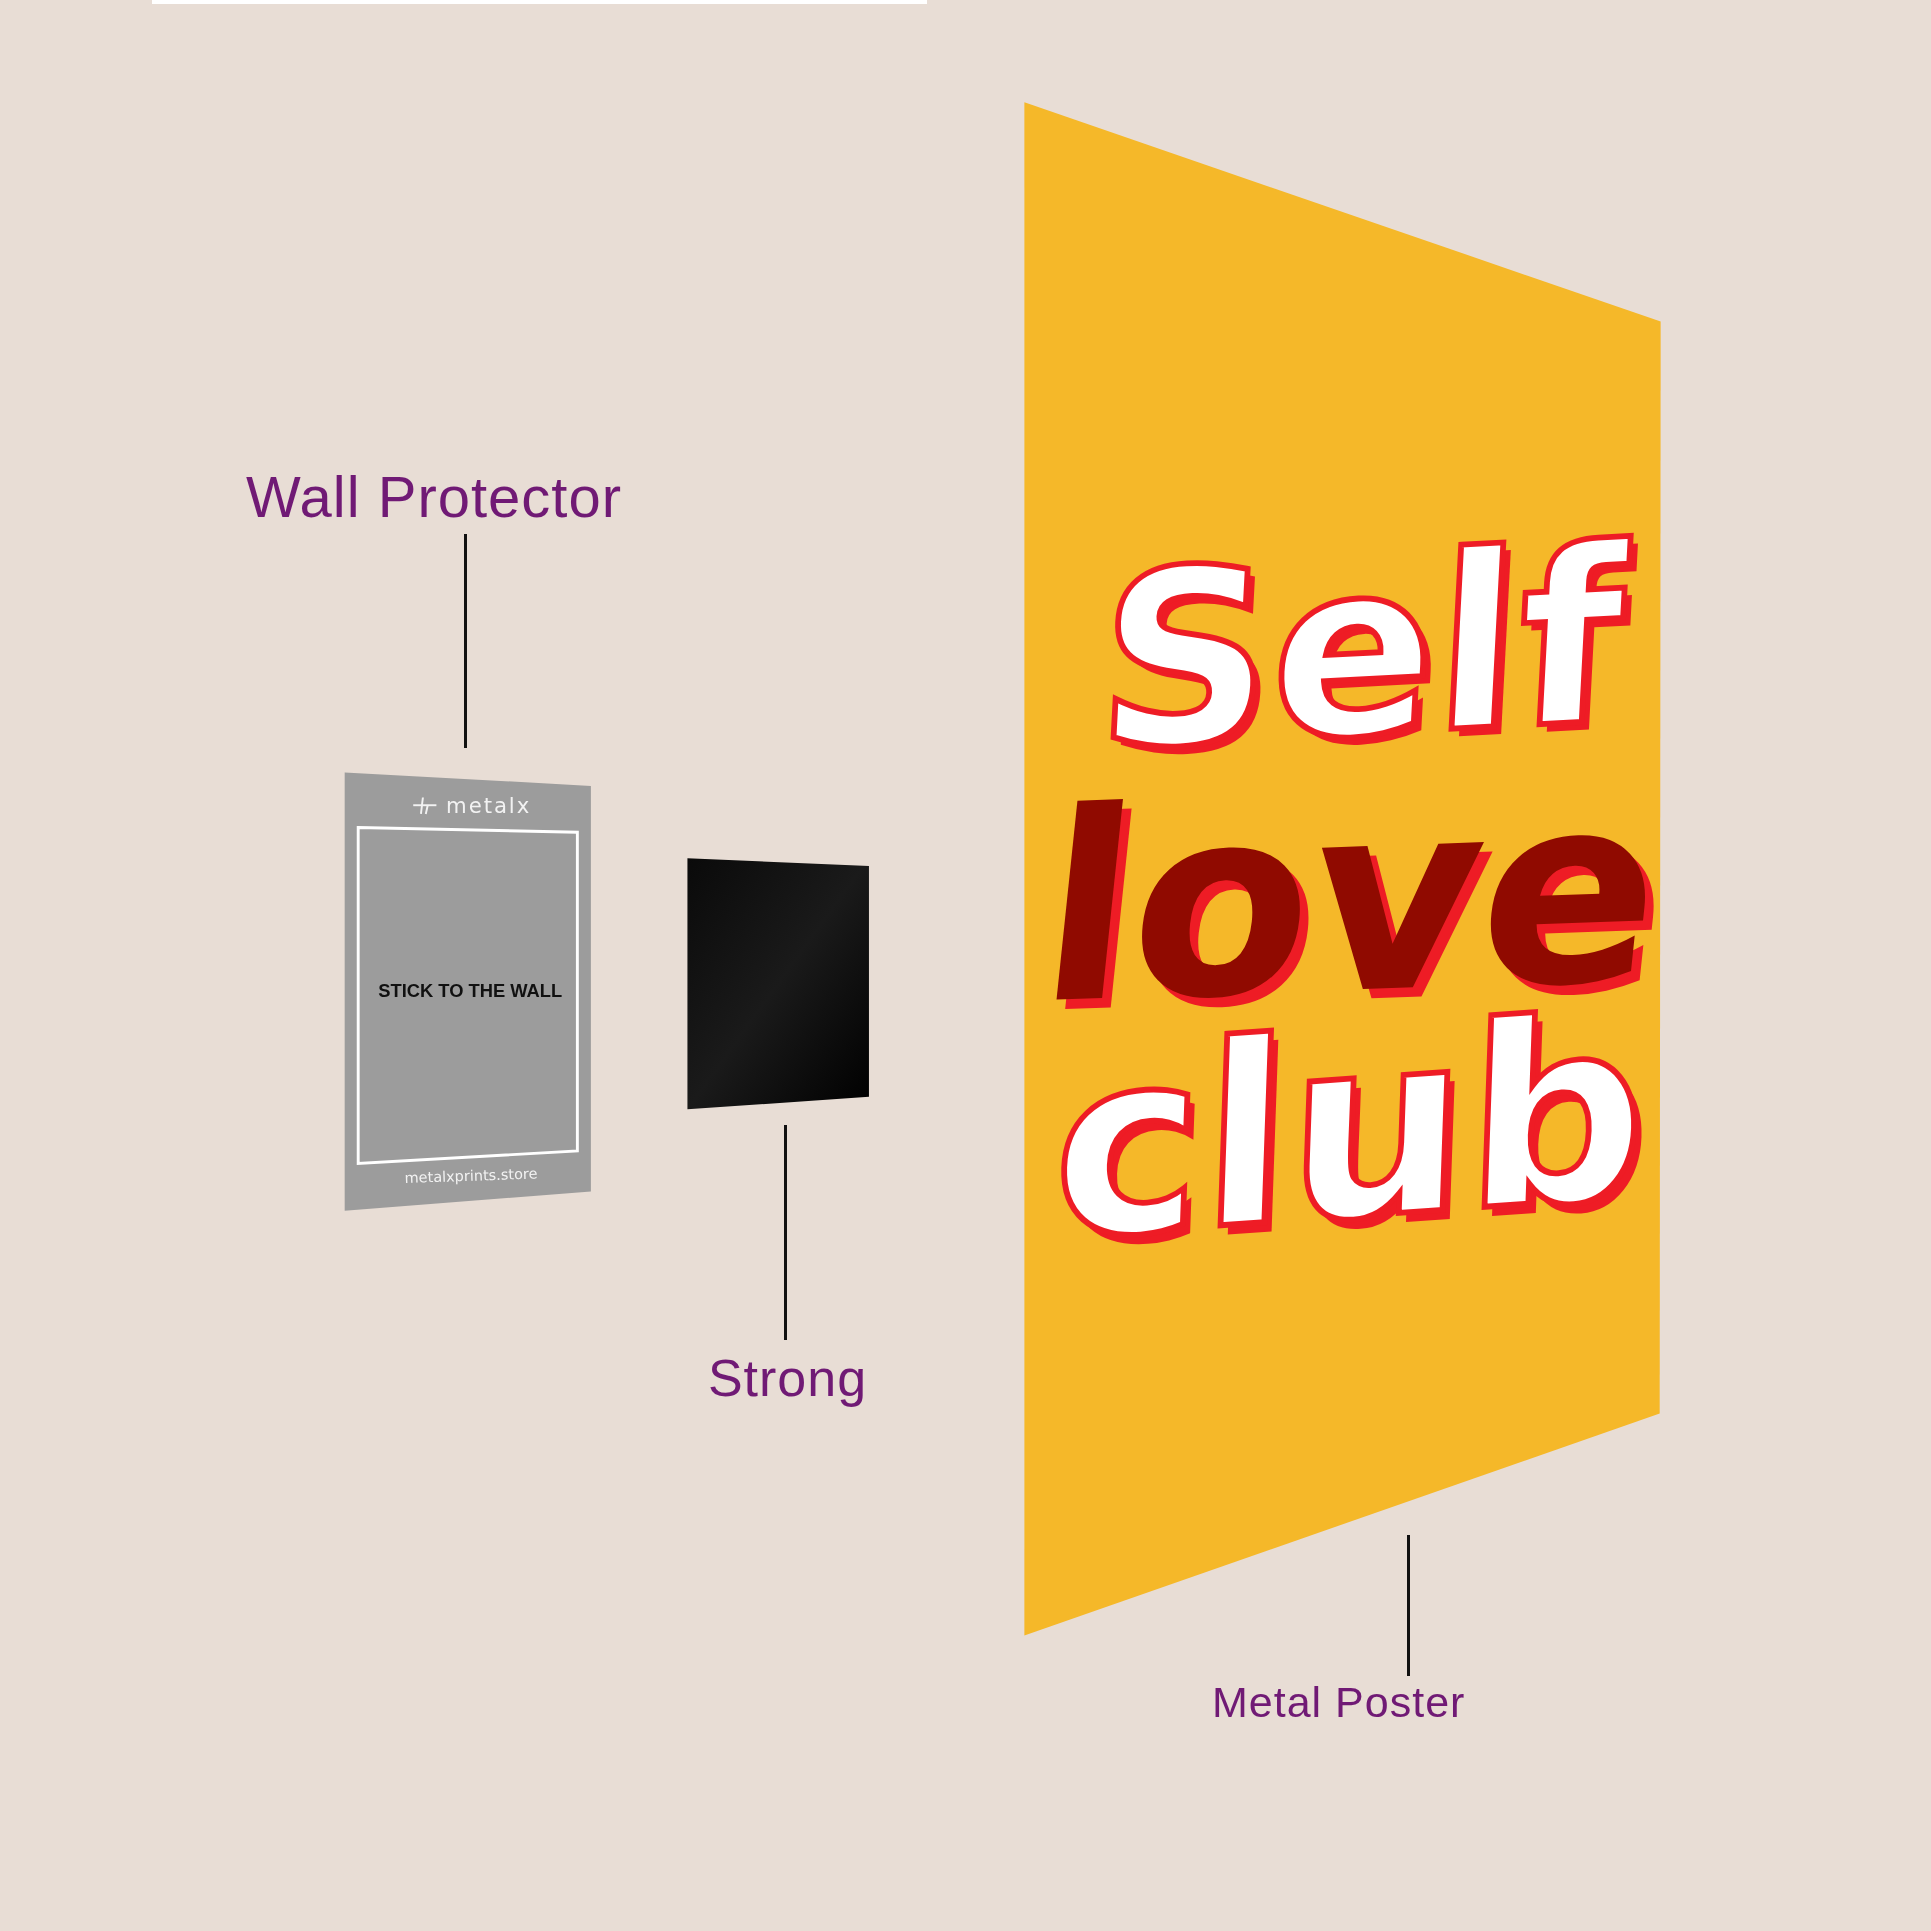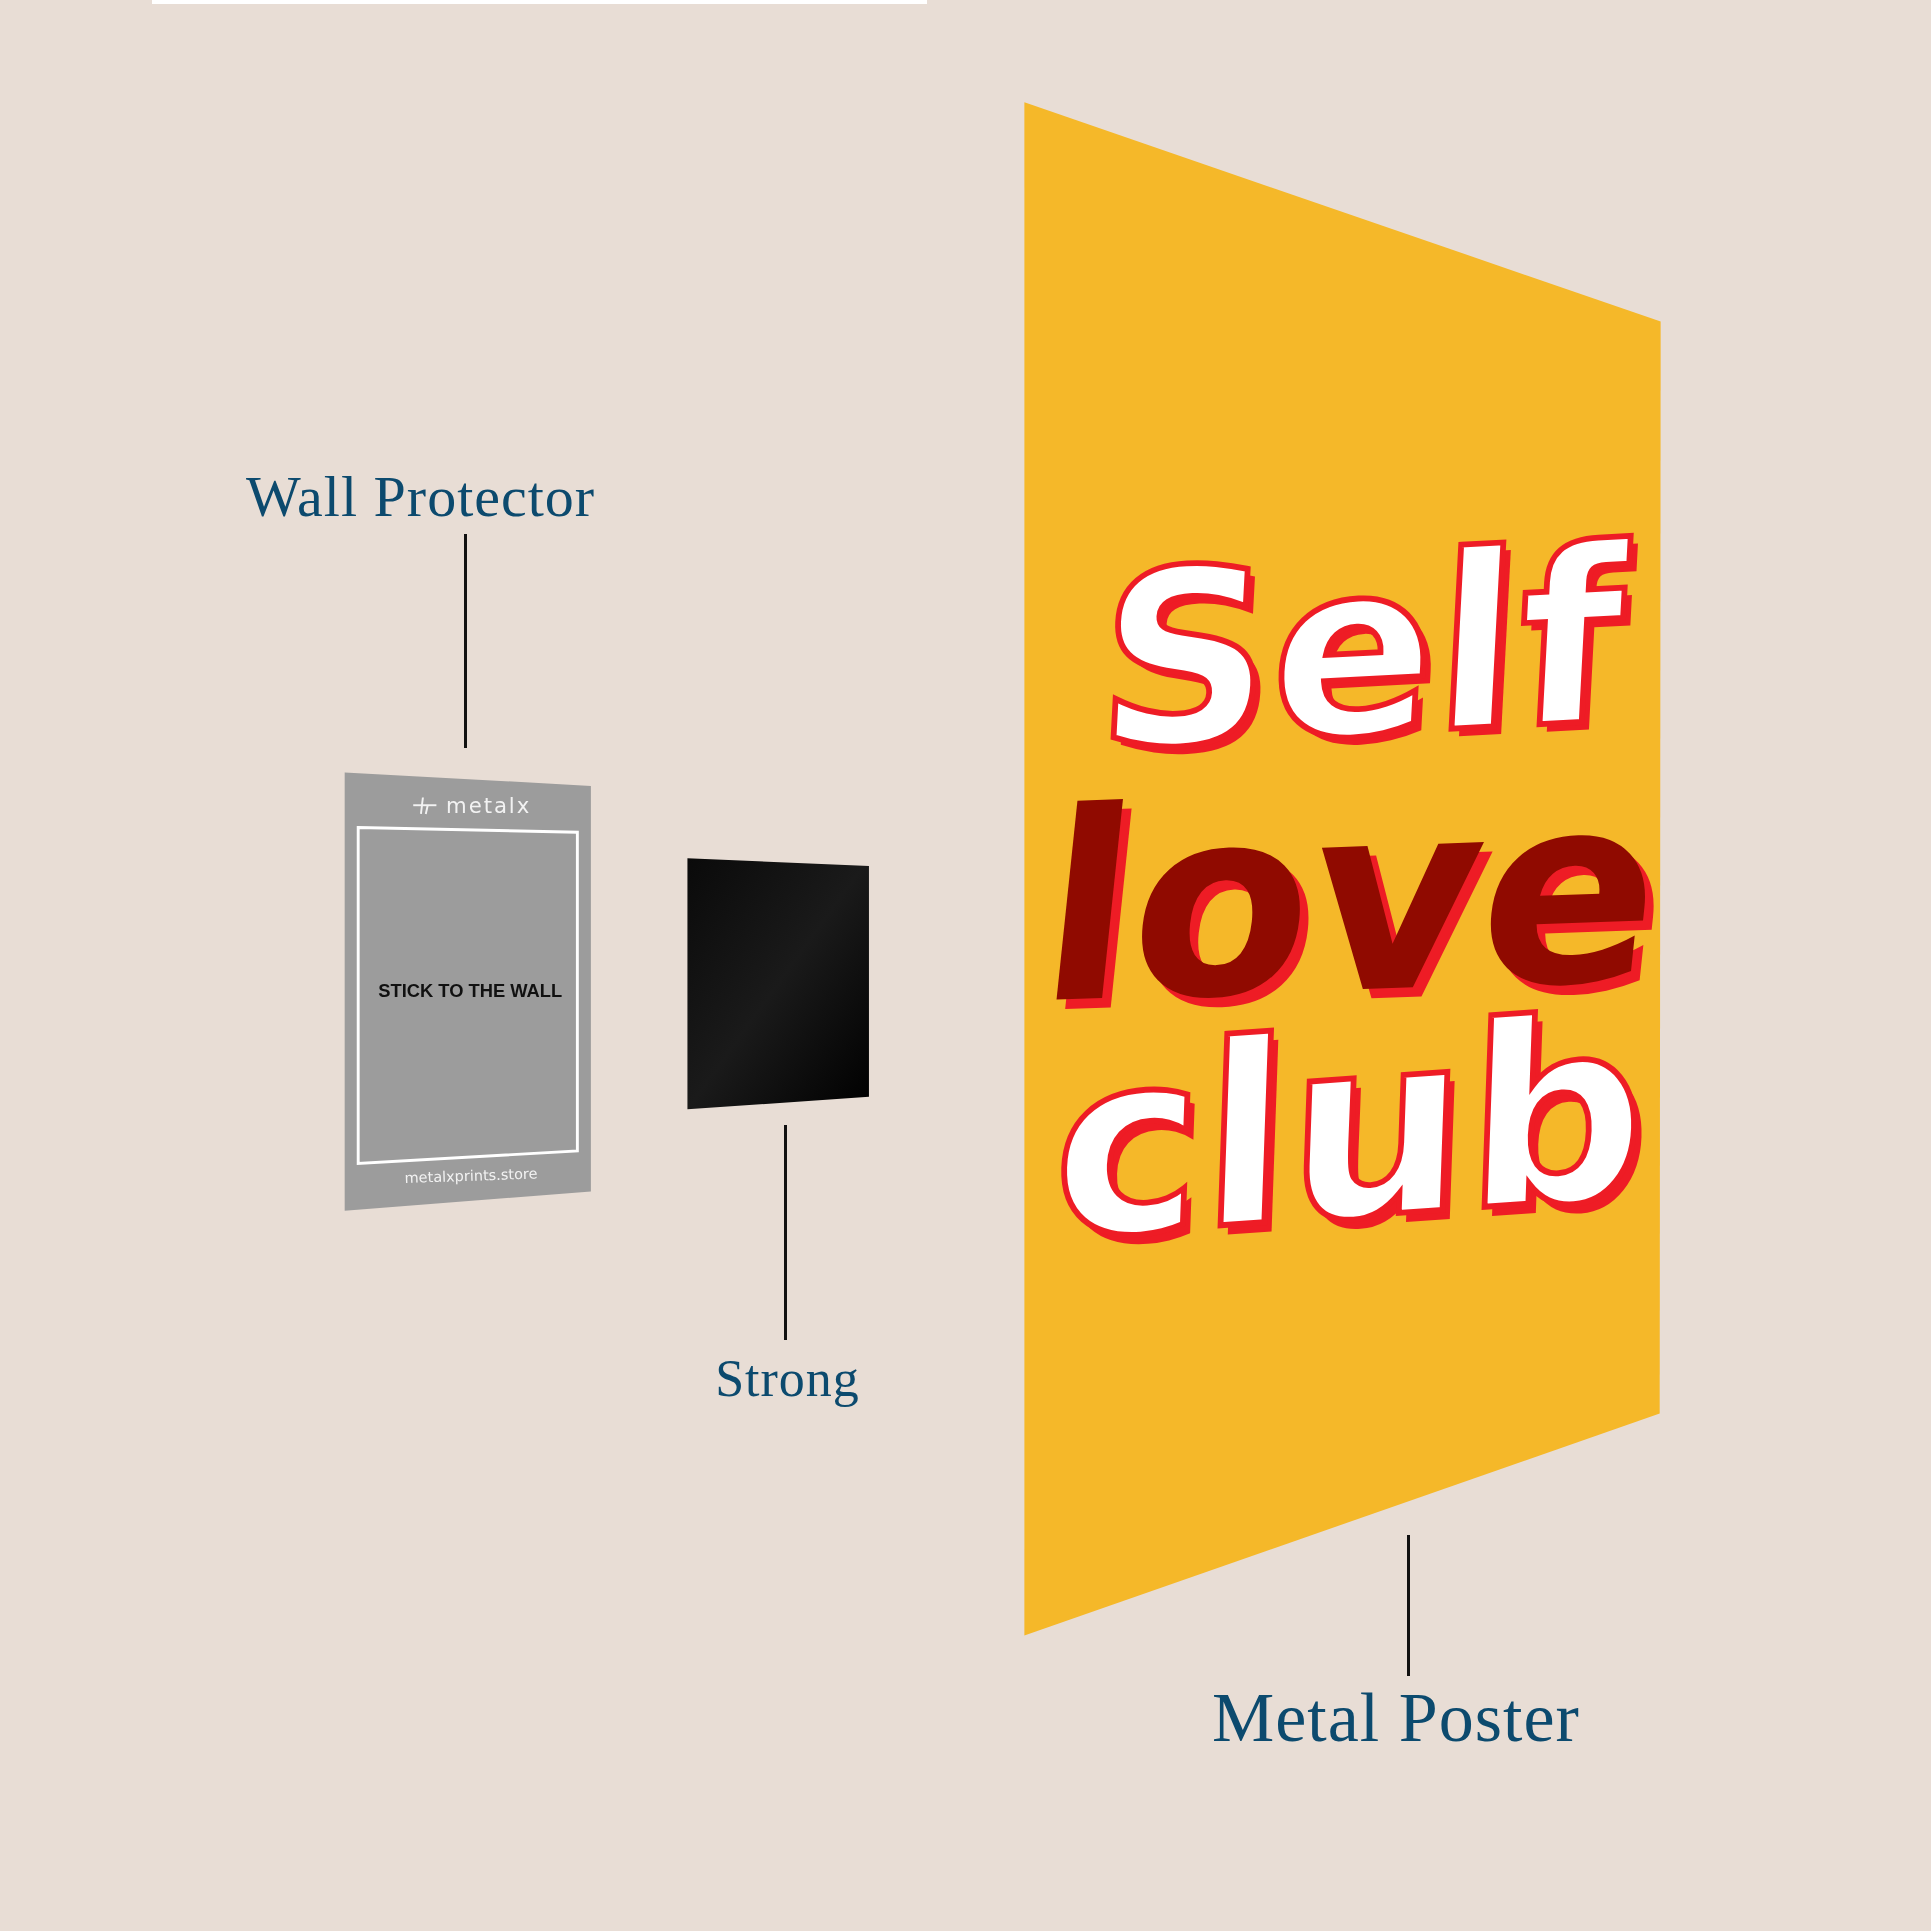--- a/index.html
+++ b/index.html
@@ -10,29 +10,29 @@
     overflow: hidden;
     font-family: "DejaVu Sans", sans-serif;
   }
   .top-strip {
     position: absolute; left: 152px; top: 0; width: 775px; height: 3.9px;
     background: #ffffff;
   }
   svg.scene { position: absolute; left: 0; top: 0; }
   .label {
     position: absolute;
-    color: #0c4a6e;
-    font-family: Liberation Serif, serif;
+    color: #701a75;
+    font-family: Liberation Sans, sans-serif;
     font-weight: 400;
     letter-spacing: 1px;
     white-space: nowrap;
   }
   .lbl-wall { left: 246px; top: 463px; font-size: 58px; }
   .lbl-magnet { left: 657px; top: 1340px; width: 261px; font-size: 52px; text-align: center; line-height: 77px; }
-  .lbl-poster { left: 1212px; top: 1678px; font-size: 70px; }
+  .lbl-poster { left: 1212px; top: 1678px; font-size: 43px; }
   .leader { position: absolute; width: 2.9px; background: #111111; }
 </style>
 </head>
 <body>
 
 <div class="top-strip"></div>
 
 <svg class="scene" width="1931" height="1931" viewBox="0 0 2000 2000">
   <defs>
     <linearGradient id="magGrad" x1="0" y1="0" x2="1" y2="1">

